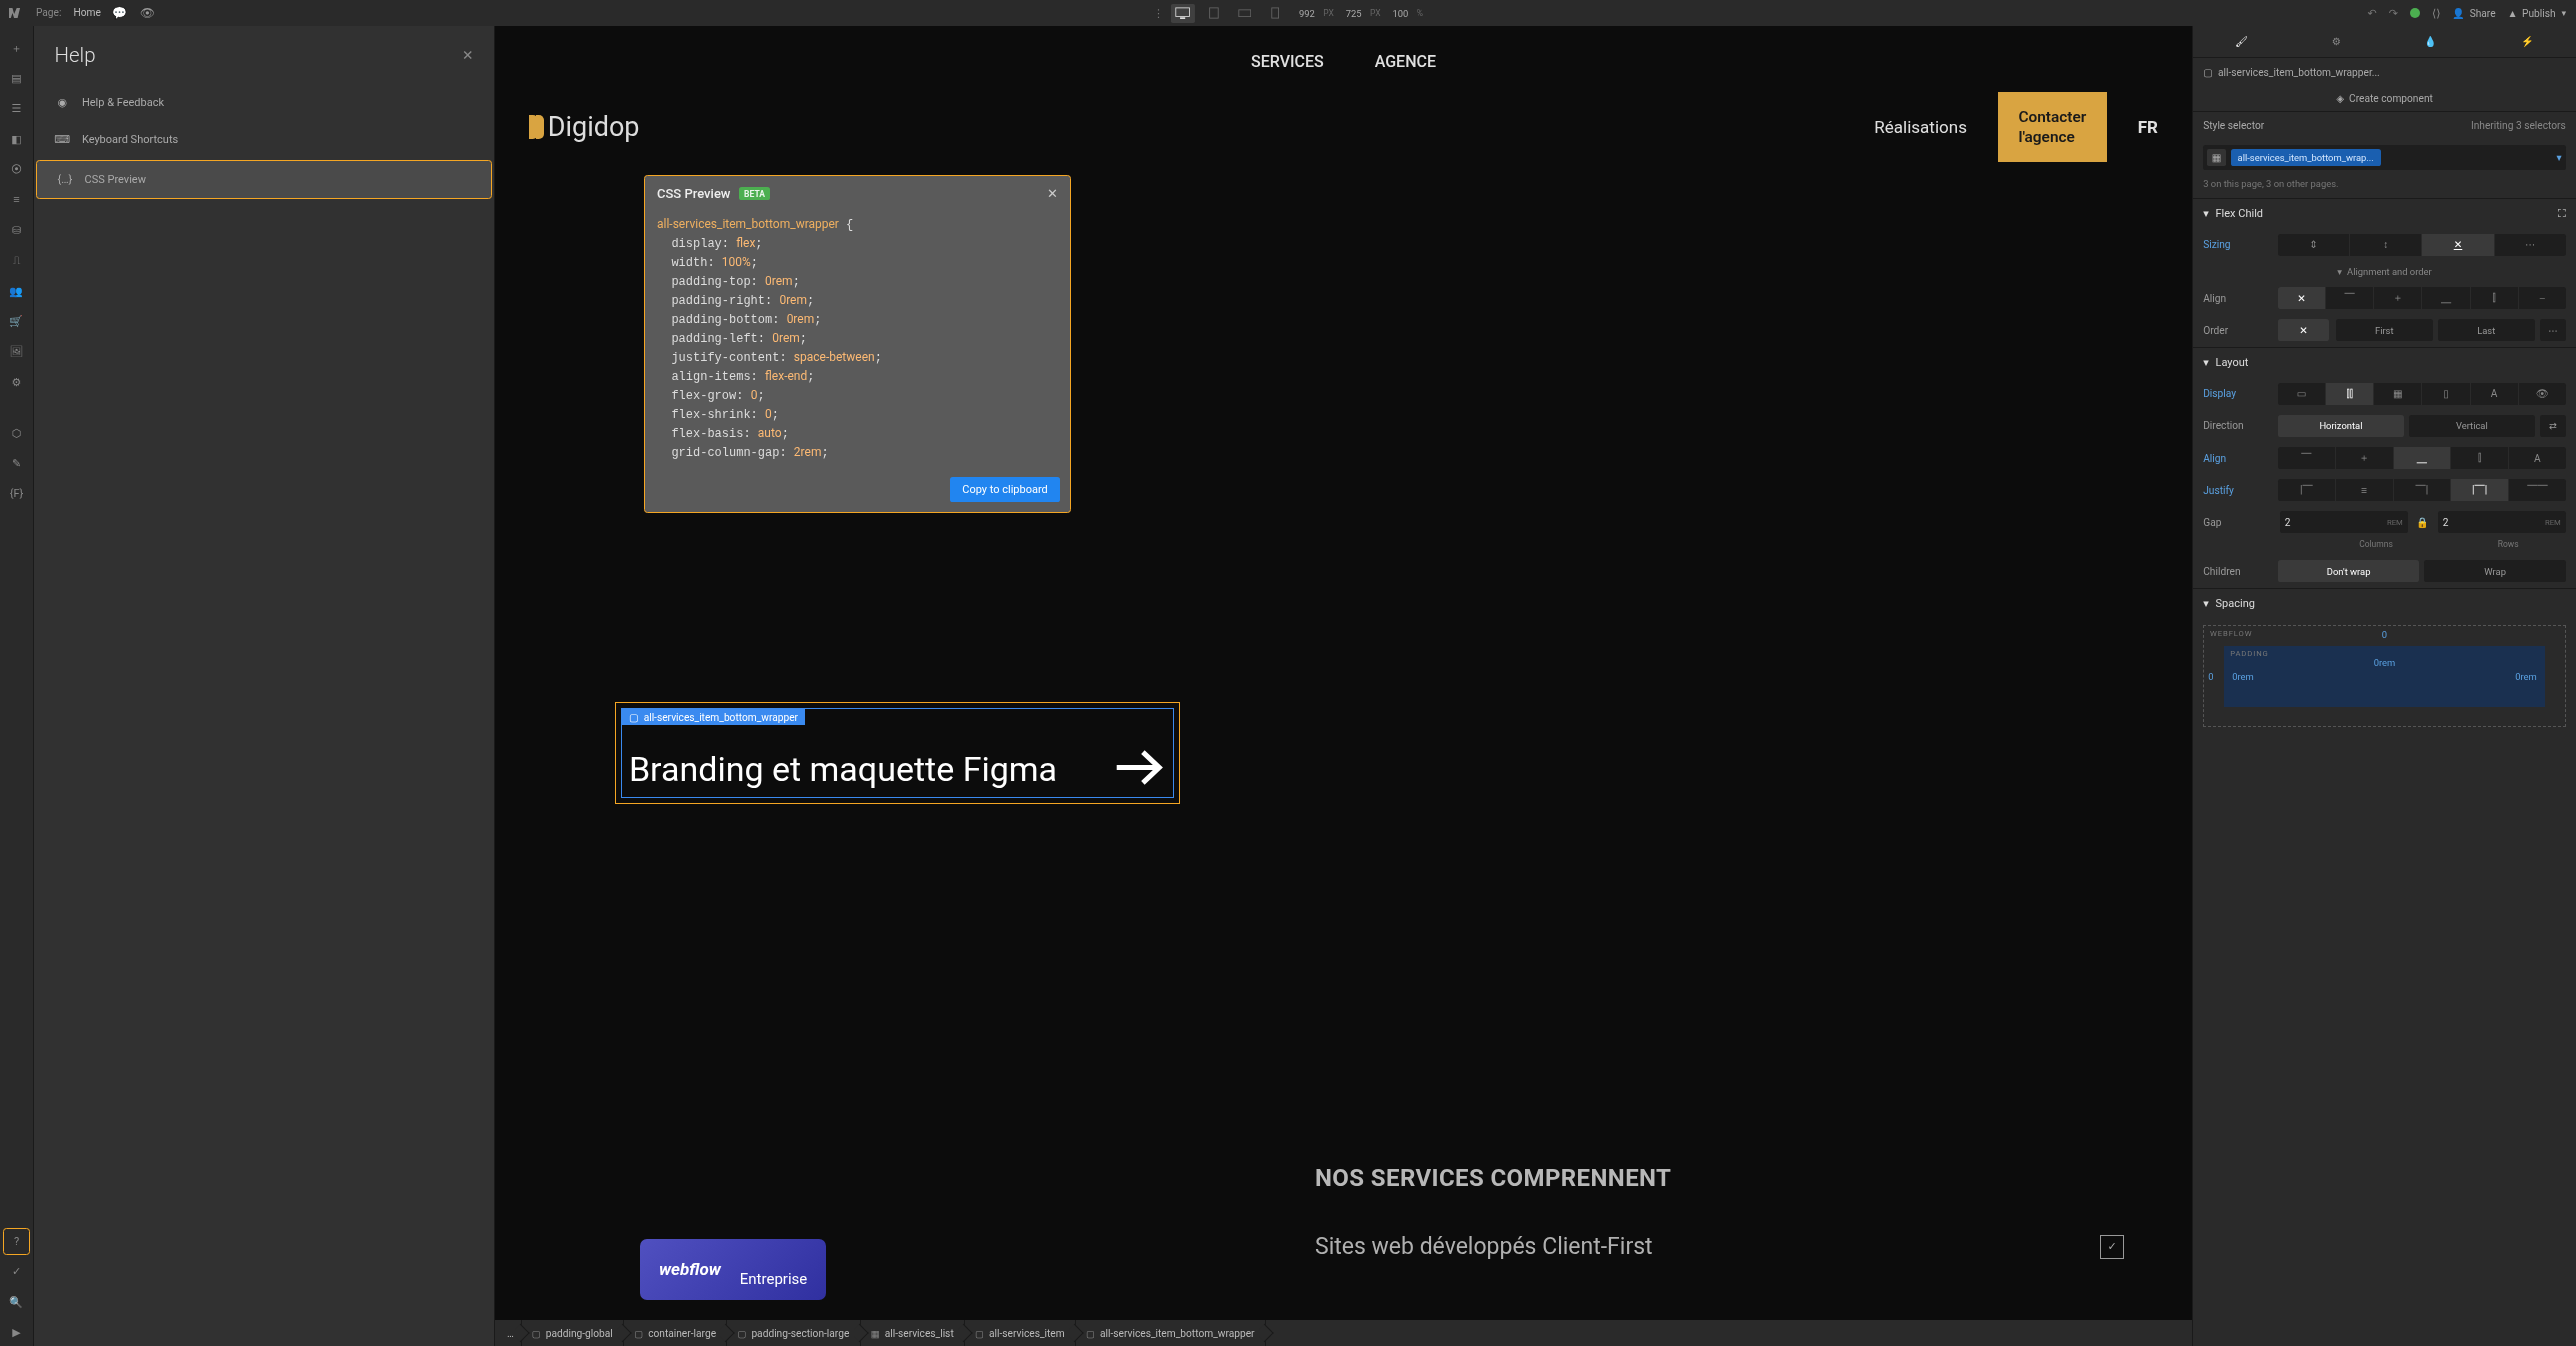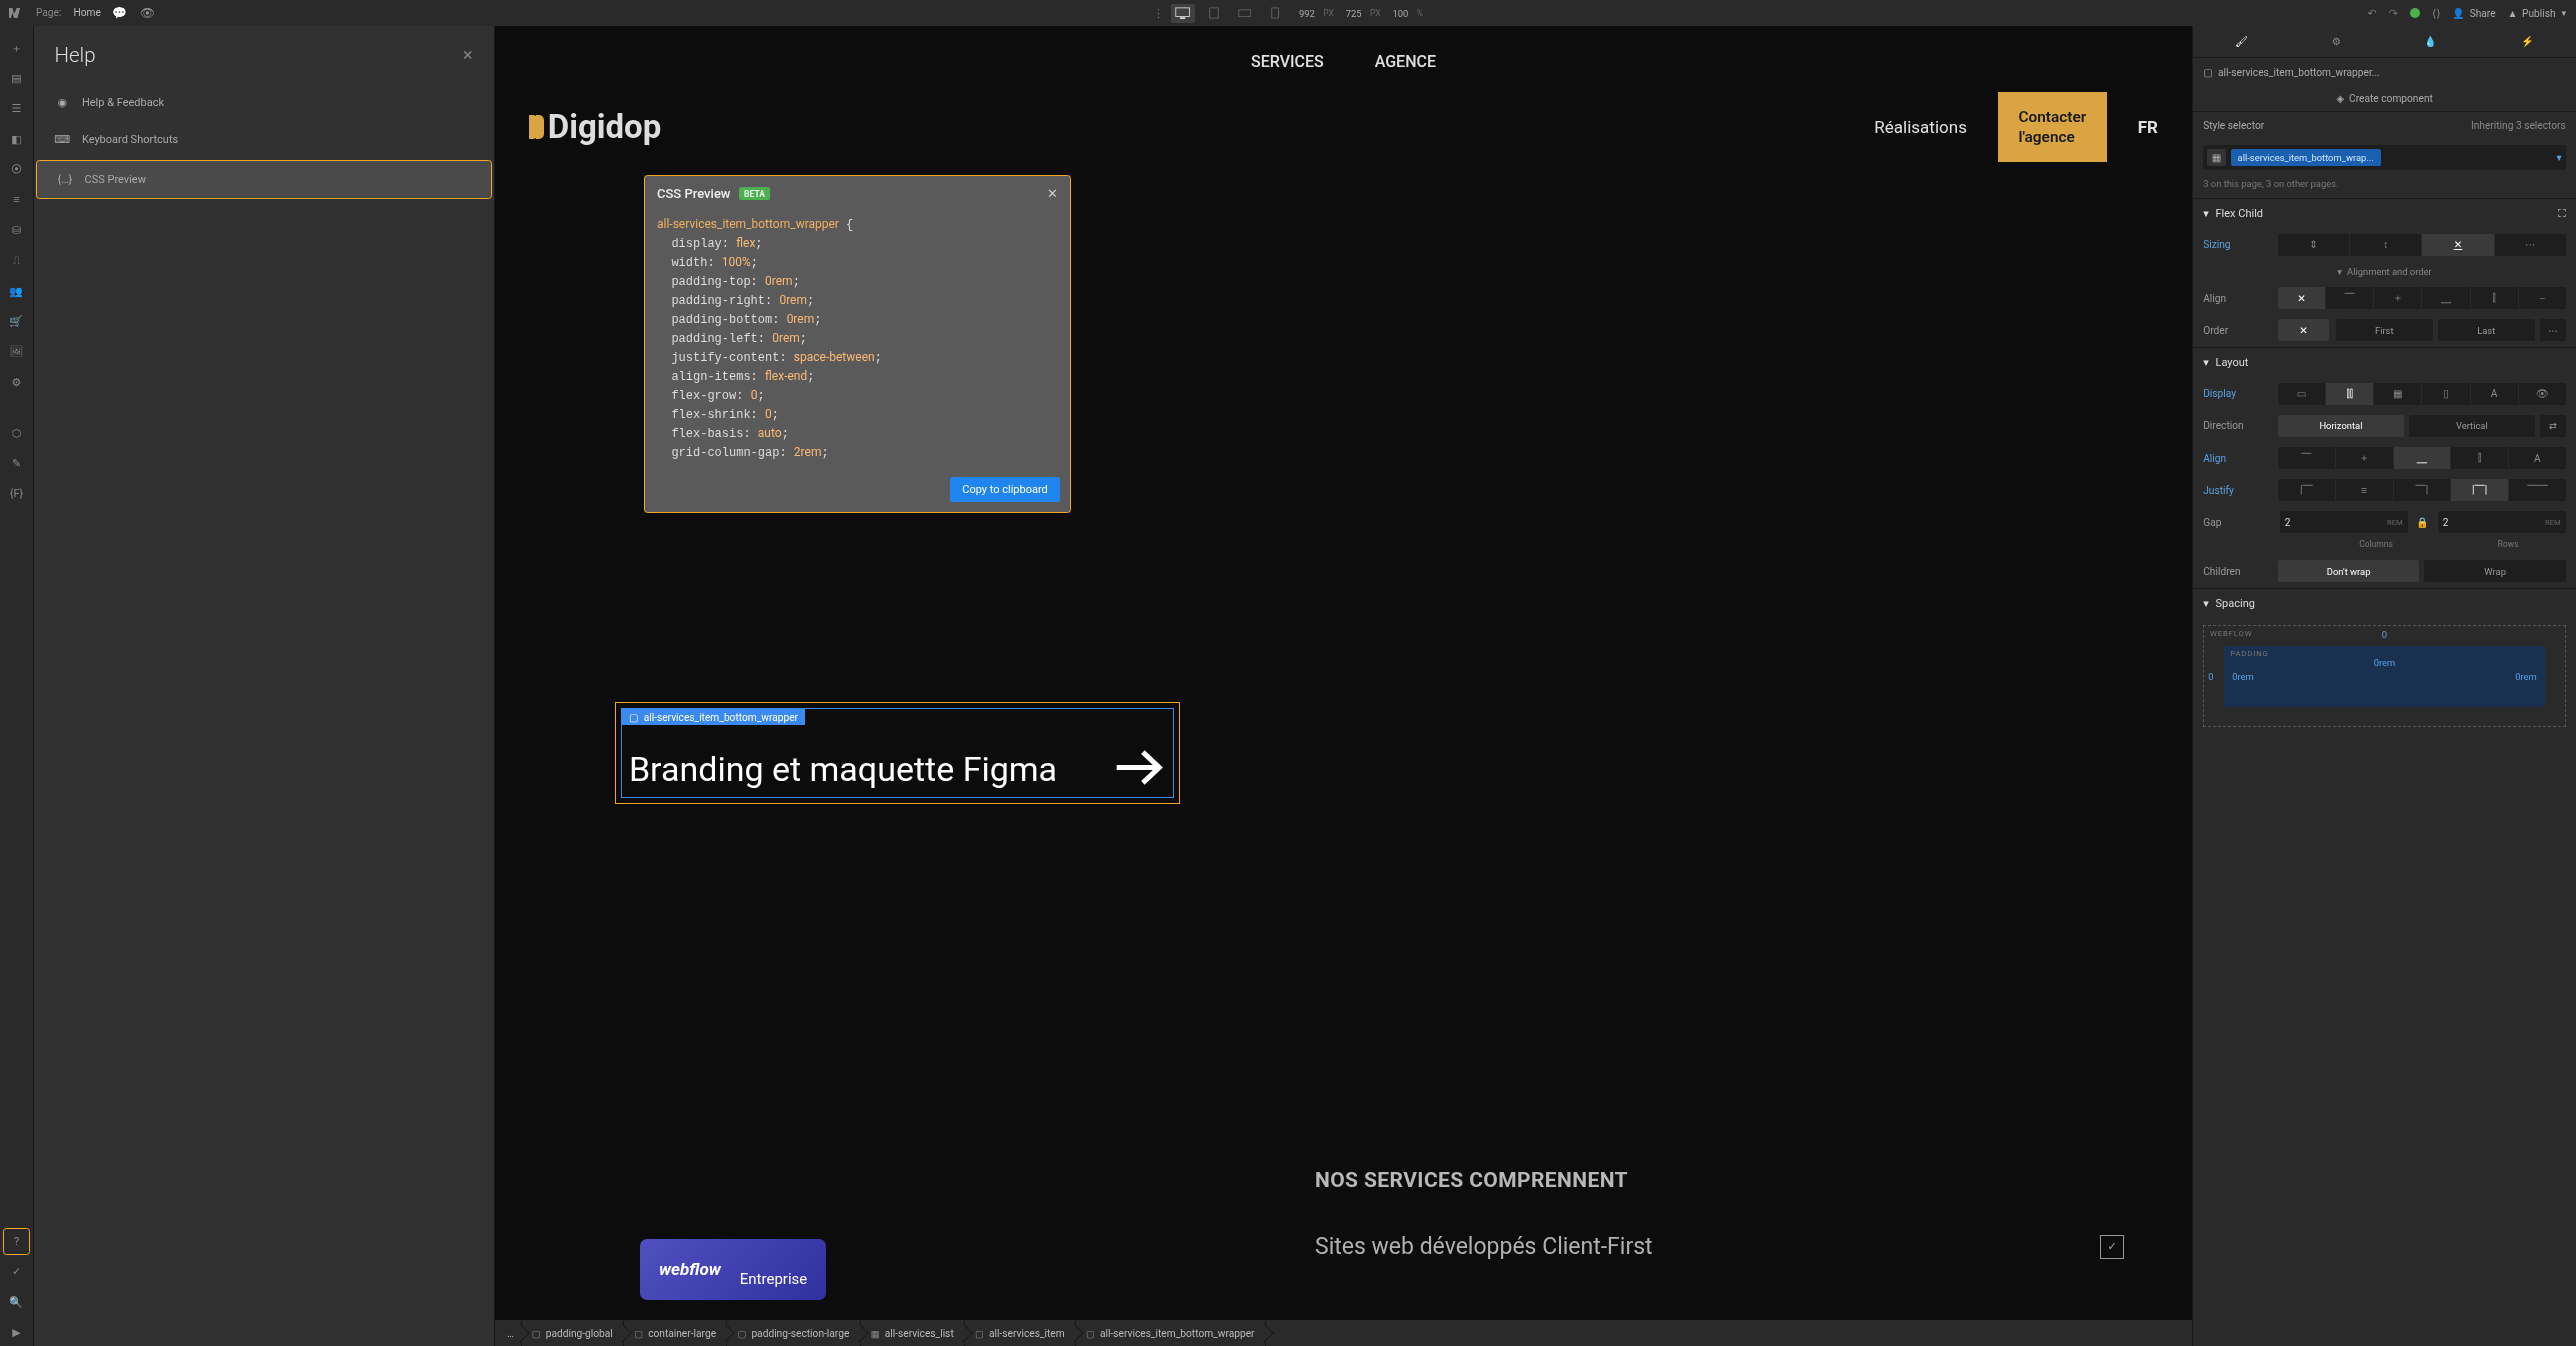--- a/index.html
+++ b/index.html
@@ -36,21 +36,21 @@
 .help-close { color:#888; cursor:pointer; font-size:13.7px; }
 .help-item { display:flex; align-items:center; gap:12px; padding:12px 20.5px; color:#aaa; cursor:pointer; }
 .help-item.selected { background:#4a4a4a; border:1.7px solid #f5a623; border-radius:3.4px; margin:1.7px 1.7px; }
 .help-icon { width:15.4px; display:flex; justify-content:center; }
 
 
 .canvas { position:absolute; left:495px; right:384px; top:26px; bottom:26px; background:#0c0c0c; overflow:hidden; }
 .site-nav { display:flex; justify-content:center; gap:51px; padding:26px 0 12px; font-size:16px; font-weight:500; color:#e0e0e0; }
 .site-nav span { cursor:pointer; }
 .site-row { display:flex; align-items:center; padding:8.5px 34px 17px 34px; }
-.logo-area { display:flex; align-items:center; gap:5.1px; font-size:33px; font-weight:700; color:#ddd;text-align:center; }
+.logo-area { display:flex; align-items:center; gap:5.1px; font-size:27px; font-weight:400; color:#ddd;text-align:center; }
 .logo-mark { display:flex; }
 .logo-bar { width:8.5px; height:24px; background:#d9a441; border-radius:0 5.1px 5.1px 0; margin-right:-1.7px; }
 .nav-right { margin-left:auto; display:flex; align-items:center; gap:31px; }
 .nav-link { font-size:17px; font-weight:400; color:#e0e0e0; cursor:pointer; }
 .cta-btn { background:#d9a441; color:#1a1a1a; padding:15.4px 20.5px; font-weight:600; font-size:15.4px; line-height:1.3; cursor:pointer; }
 .lang { font-size:17px; font-weight:700; color:#e0e0e0; }
 
 
 .css-popover { position:absolute; left:149px; top:149px; width:427px; background:#5a5a5a; border-radius:3.4px; border:1.7px solid #f5a623; z-index:50; }
 .pop-head { display:flex; align-items:center; padding:10.2px 12px; gap:8.5px; }
@@ -72,21 +72,21 @@
 .arrow-svg { flex-shrink:0; }
 
 
 .svc-col { position:absolute; right:85px; top:359px; width:598px; }
 .wf-logo-box { width:128px; height:128px; background:#3a3a8f; border-radius:24px; display:flex; align-items:center; justify-content:center; }
 .svc-label { color:#b8b8b8; font-size:19px; font-weight:700; letter-spacing:0.4px; margin-top:24px; }
 .svc-title { font-size:36px; line-height:1.1; color:#9e9e9e; margin-top:31px; }
 .svc-title-row { display:flex; justify-content:space-between; align-items:flex-end; gap:26px; }
 .svc-arrow { color:#888; }
 
-.comprennent { position:absolute; left:820px; bottom:128px; color:#b8b8b8; font-size:21px; font-weight:700; letter-spacing:0.4px; }
+.comprennent { position:absolute; left:820px; bottom:128px; color:#b8b8b8; font-size:24px; font-weight:700; letter-spacing:0.4px; }
 .clientfirst-row { position:absolute; left:820px; bottom:60px; right:68px; display:flex; justify-content:space-between; align-items:center; }
 .clientfirst-text { font-size:23px; color:#b0b0b0; }
 .check-box { width:24px; height:24px; border:1.7px solid #999; display:flex; align-items:center; justify-content:center; color:#aaa; }
 
 .wf-enterprise { position:absolute; left:145px; bottom:20.5px; background:#3a3aa0; background:linear-gradient(135deg,#5050c0,#3030a0); padding:12px 19px; border-radius:7px; display:flex; align-items:center; gap:19px; }
 .wf-e-logo { font-style:italic; font-weight:700; color:#fff; font-size:17px; }
 .wf-e-text { font-size:15px; color:#fff;margin-top:19px; }
 
 
 .bc-bar { position:absolute; left:495px; right:384px; bottom:0; height:26px; background:#2a2a2a; display:flex; align-items:center; padding:0 5.1px; gap:0; font-size:10.2px; color:#bbb; overflow:hidden; }

